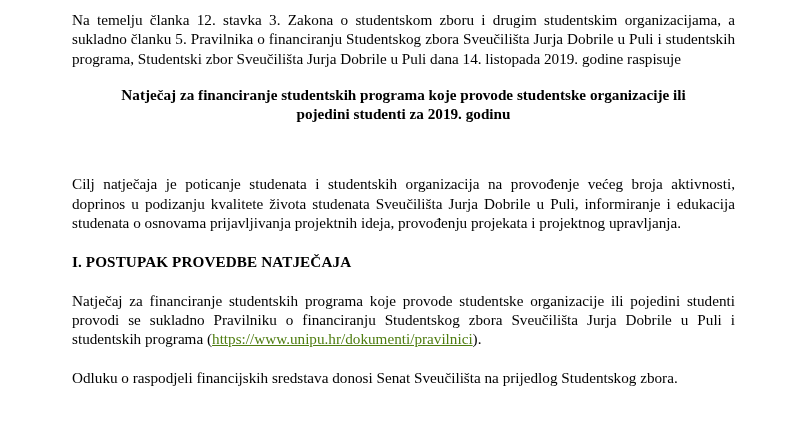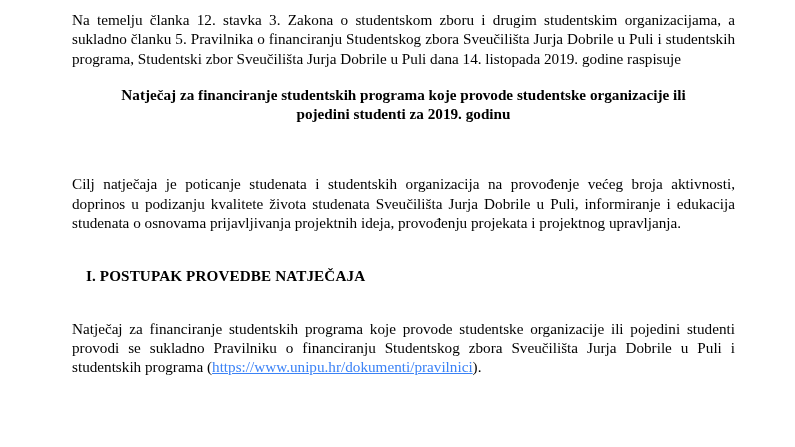--- a/index.html
+++ b/index.html
@@ -47,29 +47,29 @@
     text-align: center;
   }
   .spacer-after-intro { height: 17px; }
   .spacer-after-title { height: 51px; }
   .spacer-after-goal  { height: 20px; }
   .spacer-after-section { height: 19px; }
   .spacer-after-procedure { height: 19px; }
   .spacer-after-decision { height: 19px; }
 
   .section-heading {
-    margin: 14px;
+    margin: 0;
     font-size: 15.2px;
     line-height: 19.3px;
     font-weight: bold;
     letter-spacing: 0.1px;
     text-align: left;
   }
   .doc-link {
-    color: #3b82f6;
+    color: #4d7c0f;
   }
   .no-justify-last {
     text-align: left;
   }
 </style>
 </head>
 <body>
 
 <div class="page">
   <div class="doc-body">
@@ -87,18 +87,19 @@
     <div class="spacer-after-goal"></div>
 
     <p class="section-heading">I. POSTUPAK PROVEDBE NATJEČAJA</p>
 
     <div class="spacer-after-section"></div>
 
     <p class="procedure-paragraph"><span>Natječaj za financiranje studentskih programa koje provode studentske organizacije ili pojedini studenti provodi se sukladno Pravilniku o financiranju Studentskog zbora Sveučilišta Jurja Dobrile u Puli i studentskih programa (</span><a class="doc-link" href="#">https://www.unipu.hr/dokumenti/pravilnici</a><span>).</span></p>
 
     <div class="spacer-after-procedure"></div>
 
+    <p class="no-justify-last">Odluku o raspodjeli financijskih sredstava donosi Senat Sveučilišta na prijedlog Studentskog zbora.</p>
 
     <div class="spacer-after-decision"></div>
 
 
   </div>
 </div>
 
 </body></html>

